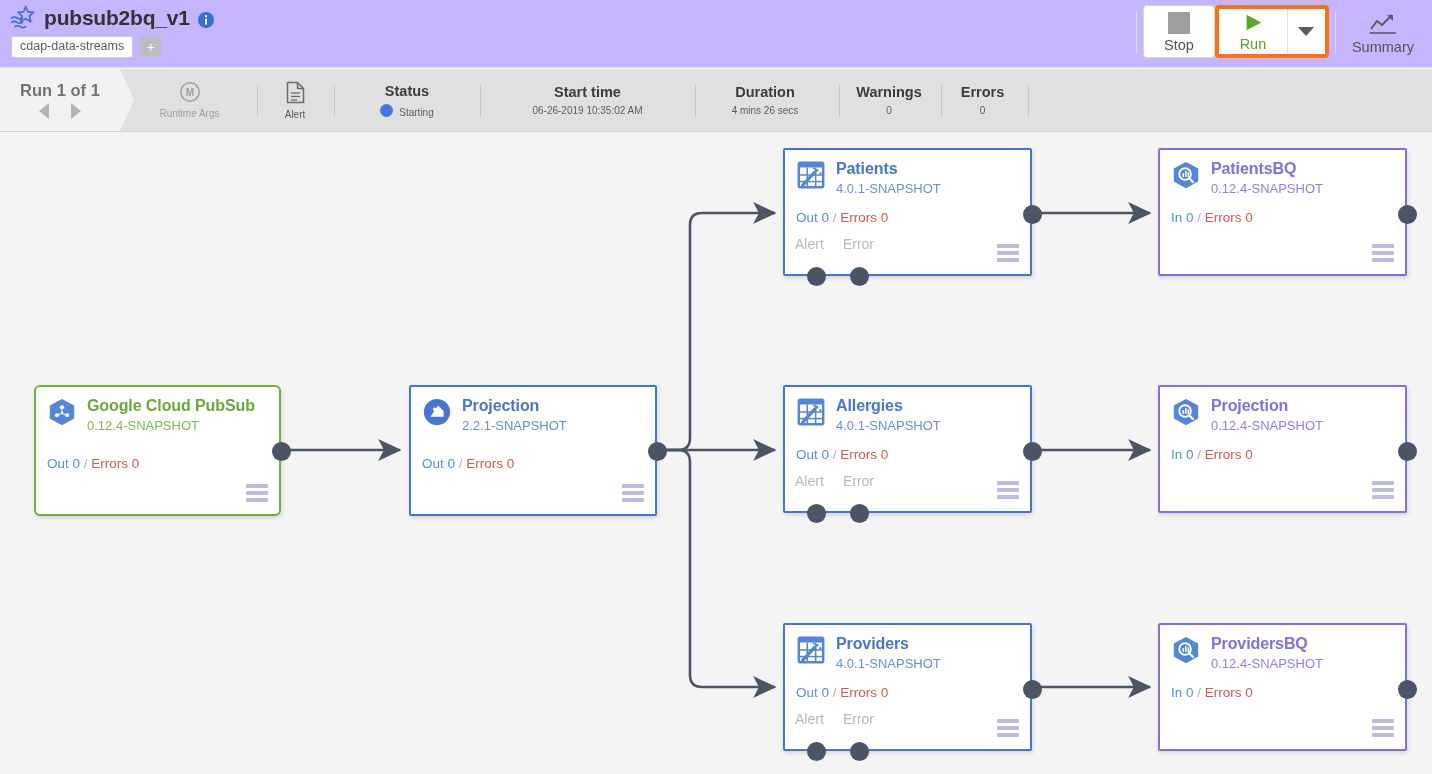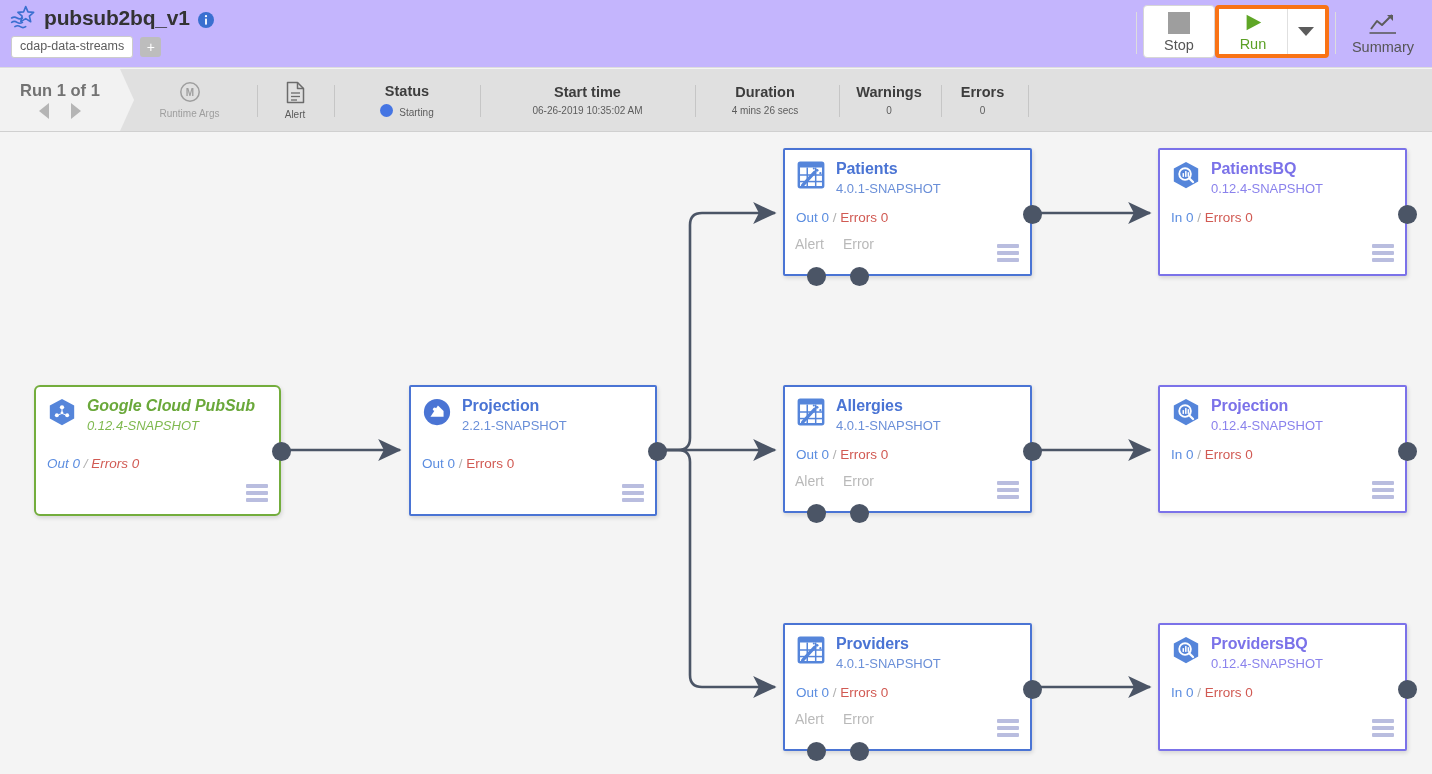--- a/index.html
+++ b/index.html
@@ -118,21 +118,21 @@
     background:#f4f4f4; overflow:hidden;
   }
   #edges { position:absolute; left:0; top:0; width:1432px; height:641px; }
 
   
   .node {
     position:absolute; background:#ffffff;
     border: 2px solid #4a74d4; border-radius: 2px;
     box-shadow: 1px 2px 4px rgba(0,0,0,0.13);
   }
-  .node.green { border-color:#73ad3c; border-radius:6px;font-style:italic; }
+  .node.green { border-color:#73ad3c; border-radius:6px; }
   .node.purple { border-color:#7b72e9; }
   .node-head { display:flex; align-items:flex-start; padding: 10px 0 0 11px; }
   .node-icon { width:30px; height:30px; flex:0 0 30px; margin-right:10px; }
   .node-titlewrap { overflow:hidden; }
   .node-title {
     font-size:16px; font-weight:bold; color:#4a74d4; white-space:nowrap;
     line-height: 17px; letter-spacing: -0.1px;
   }
   .green .node-title { color:#6aa83a; }
   .purple .node-title { color:#7b72e9; }

